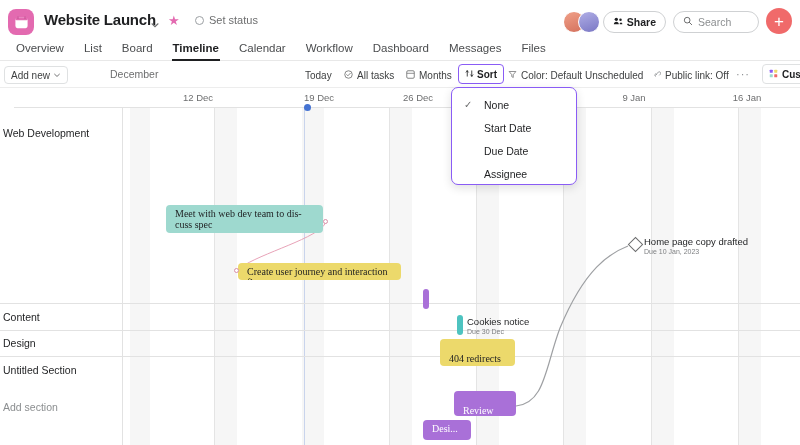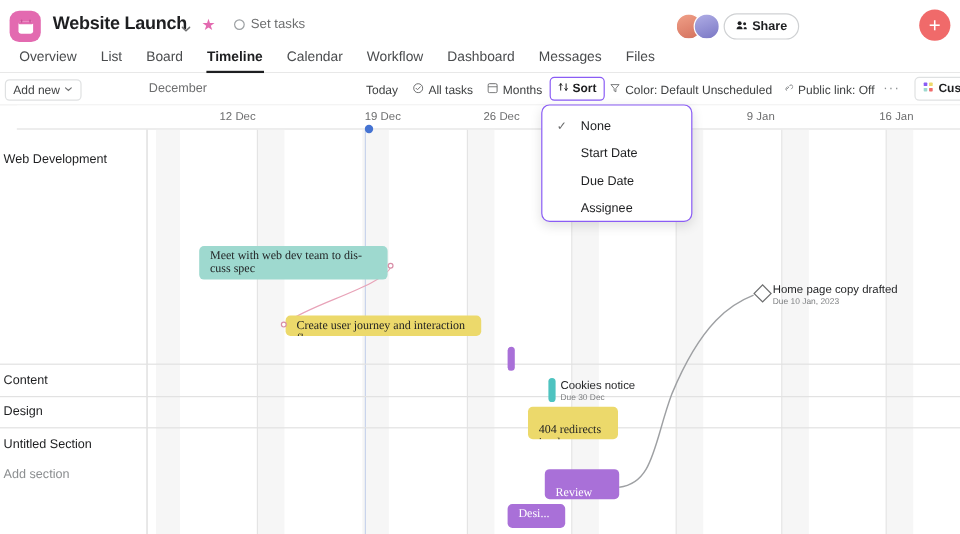--- a/index.html
+++ b/index.html
@@ -81,21 +81,21 @@
     position: absolute; left: 0; top: 61px; width: 800px; height: 27px;
     border-bottom: 1px solid #ededed; background: #fff;
   }
   .addnew {
     position: absolute; left: 4px; top: 5px; height: 18px;
     border: 1px solid #dfe1e2; border-radius: 4px; background: #fff;
     display: flex; align-items: center; gap: 3px; padding: 0 6px;
     font-size: 10px; color: #3f4142; cursor: pointer;
   }
   .month-label {
-    position: absolute; left: 124px; top: 7px; font-size: 10.5px; color: #6d6e6f; text-align: right;
+    position: absolute; left: 110px; top: 7px; font-size: 10.5px; color: #6d6e6f; text-align: right;
   }
   .tb-item {
     position: absolute; top: 6px; height: 16px; display: flex;
     align-items: center; gap: 4px; font-size: 10px; color: #3f4142;
     cursor: pointer; white-space: nowrap;
   }
   .tb-sort {
     position: absolute; top: 3px; left: 458px; height: 20px;
     border: 1.2px solid #8a5cf5; border-radius: 4px; background: #fff;
     display: flex; align-items: center; gap: 3px; padding: 0 6px;
@@ -144,21 +144,21 @@
   }
   .grid-area { position: absolute; left: 122px; top: 20px; width: 678px; height: 337px; overflow: hidden; }
   .wk-band { position: absolute; top: 0; height: 337px; background: #f6f6f6; }
   .vline { position: absolute; top: 0; width: 1px; height: 337px; background: #e4e4e4; }
   .todayline { position: absolute; top: 0; width: 1px; height: 337px; background: #c9d4ec; }
 
   .rowline { position: absolute; left: 0; width: 800px; height: 1px; background: #e2e2e2; }
   .rowlabel {
     position: absolute; left: 3px; font-size: 10.5px; font-weight: normal; color: #1e1f21;
   }
-  .rowlabel.muted { font-weight: normal; color: #8b8e90; }
+  .rowlabel.muted { font-weight: normal; color: #8b8e90; margin-top: 12px; }
   .sidebar-div { position: absolute; left: 122px; top: 20px; width: 1px; height: 337px; background: #e2e2e2; }
 
   
   .bar {
     position: absolute; border-radius: 4px; font-size: 10px;
     color: #1e1f21; padding: 3px 9px; line-height: 11px; cursor: pointer;
     overflow: hidden; z-index: 20; font-family: Liberation Serif, serif;
   }
   .bar.teal { background: #9ed9cf; }
   .bar.yellow { background: #ecd96b; }
@@ -199,40 +199,49 @@
     </div>
     <div class="proj-title">Website Launch</div>
     <div class="title-caret">
       <svg width="10" height="10" viewBox="0 0 10 10">
           <path d="M2 3.8 L5 6.6 L8 3.8" stroke="#6d6e6f" stroke-width="1.2" fill="none" stroke-linecap="round"></path>
         </svg>
     </div>
     <div class="star-icon">★</div>
     <div class="set-status">
       <span class="status-ring"></span>
-      <span>Set tasks</span>
+      <span>Set status</span>
     </div>
 
     <div class="avatars">
       <div class="av av1"></div>
       <div class="av av2"></div>
     </div>
 
     <div class="share-btn">
       <span>
         <svg width="10" height="10" viewBox="0 0 12 12">
             <circle cx="4" cy="4" r="2" fill="#1e1f21"></circle>
             <circle cx="9" cy="4.5" r="1.5" fill="#1e1f21"></circle>
             <path d="M1 10c0-1.8 1.4-3 3-3s3 1.2 3 3z" fill="#1e1f21"></path>
             <path d="M8 10c0-1.3.6-2.2 1.6-2.2S11.2 8.7 11.2 10z" fill="#1e1f21"></path>
           </svg>
       </span>
       <span>Share</span>
     </div>
 
+    <div class="search-box">
+      <span>
+        <svg width="10" height="10" viewBox="0 0 12 12">
+            <circle cx="5" cy="5" r="3.4" stroke="#6d6e6f" stroke-width="1.2" fill="none"></circle>
+            <path d="M7.6 7.6 L10.4 10.4" stroke="#6d6e6f" stroke-width="1.2" stroke-linecap="round"></path>
+          </svg>
+      </span>
+      <span>Search</span>
+    </div>
 
     <div class="plus-btn">+</div>
   </div>
 
   <div class="tabs">
     <div class="tab">Overview</div>
     <div class="tab">List</div>
     <div class="tab">Board</div>
     <div class="tab active">Timeline</div>
     <div class="tab">Calendar</div>

